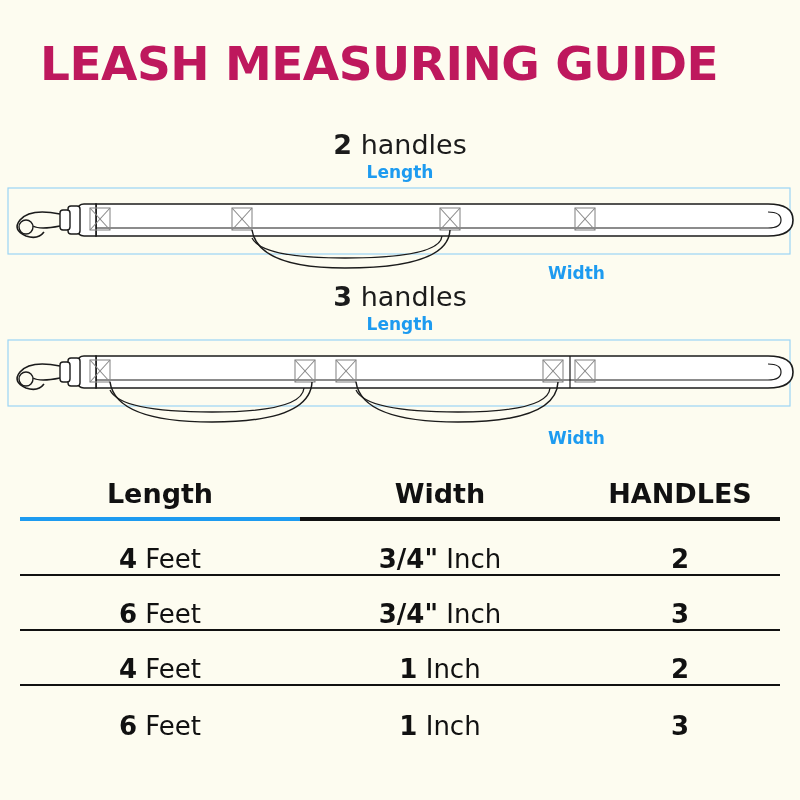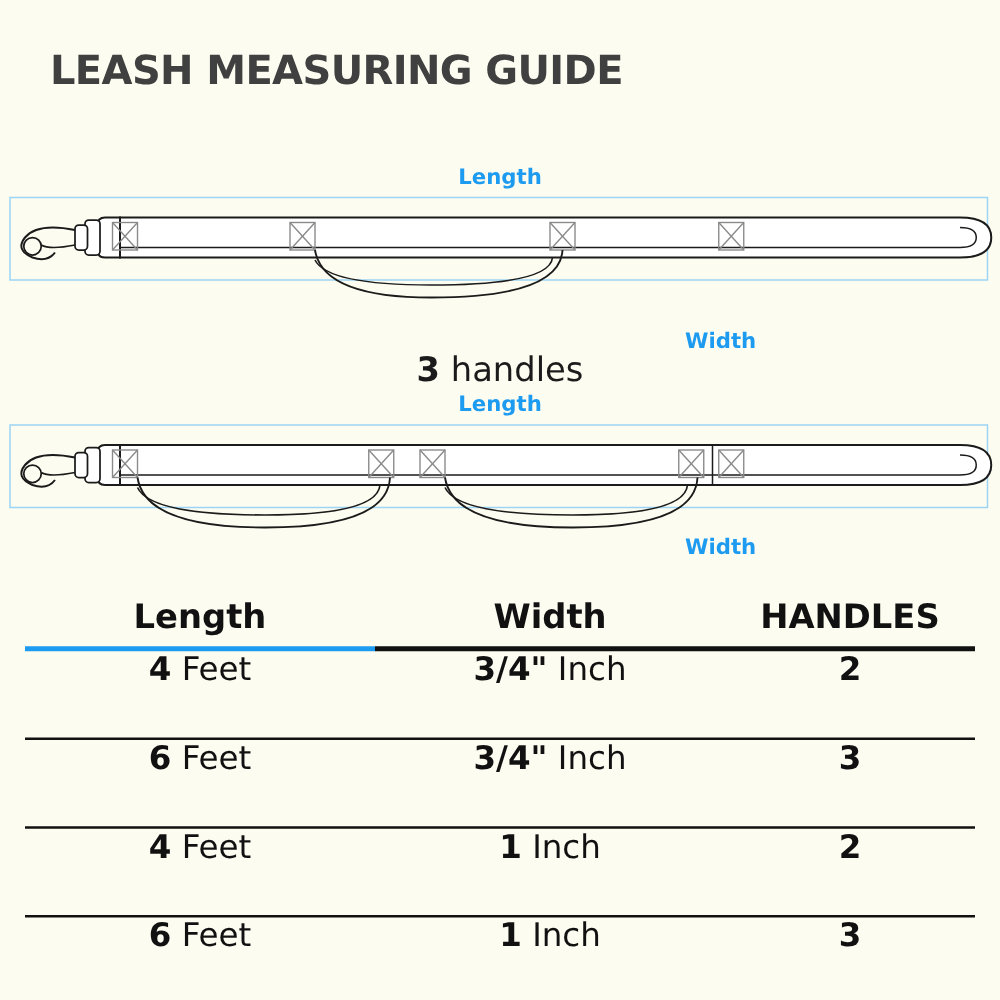--- a/index.html
+++ b/index.html
@@ -17,24 +17,24 @@
     height: 800px;
     position: relative;
   }
 
   
   .title {
     position: absolute;
     top: 40px;
     left: 40px;
     width: 720px;
-    font-size: 32px;
+    font-size: 47px;
     font-weight: bold;
     letter-spacing: -0.5px;
-    color: #404040;
+    color: #be185d;
     font-family: "DejaVu Sans", sans-serif;
     line-height: 1;
   }
 
   
   .diagram-block { position: absolute; left: 0; width: 800px; }
   #diagram-2 { top: 130px; height: 165px; }
   #diagram-3 { top: 282px; height: 170px; }
 
   .handle-caption {
@@ -91,22 +91,22 @@
   .col-1 { width: 280px; }
   .col-2 { width: 280px; }
   .col-3 { width: 200px; }
 
   .head-rule { display: flex; height: 4px; }
   .head-rule .seg-blue { width: 280px; background: #1d9bf0; height: 4px; }
   .head-rule .seg-dark { width: 480px; background: #111; height: 4px; }
 
   .row {
     display: flex;
-    align-items: flex-start;
-    height: 71px;
+    align-items: flex-end;
+    height: 55px;
     border-bottom: 2px solid #111;
   }
   .row:last-child { border-bottom: none; }
   .row .cell {
     font-size: 26px;
     color: #111;
     text-align: center;
     font-family: "DejaVu Sans", sans-serif;
   }
   .row .cell b { font-weight: bold; }
@@ -114,20 +114,24 @@
   .row .cell.handles { font-weight: bold; }
 </style>
 </head>
 <body>
 
 <div class="page">
 
   <div class="title">LEASH MEASURING GUIDE</div>
 
   <div class="diagram-block" id="diagram-2">
+    <div class="handle-caption">
+      <span class="num">2</span>
+      <span class="word">handles</span>
+    </div>
     <div class="length-label">Length</div>
 
     <div class="svg-wrap">
       <svg width="800" height="105" viewBox="0 0 800 105" xmlns="http://www.w3.org/2000/svg">
 
         <rect x="8" y="6" width="782" height="66" fill="none" stroke="#9bd4f5" stroke-width="1.2"></rect>
 
         <path d="M96 22 L768 22 Q793 22 793 38 Q793 54 768 54 L96 54 Z" fill="#ffffff" stroke="#1b1b1b" stroke-width="1.6"></path>
 
         <path d="M768 30 Q781 30 781 38 Q781 46 768 46 L96 46" fill="none" stroke="#1b1b1b" stroke-width="1.2"></path>

